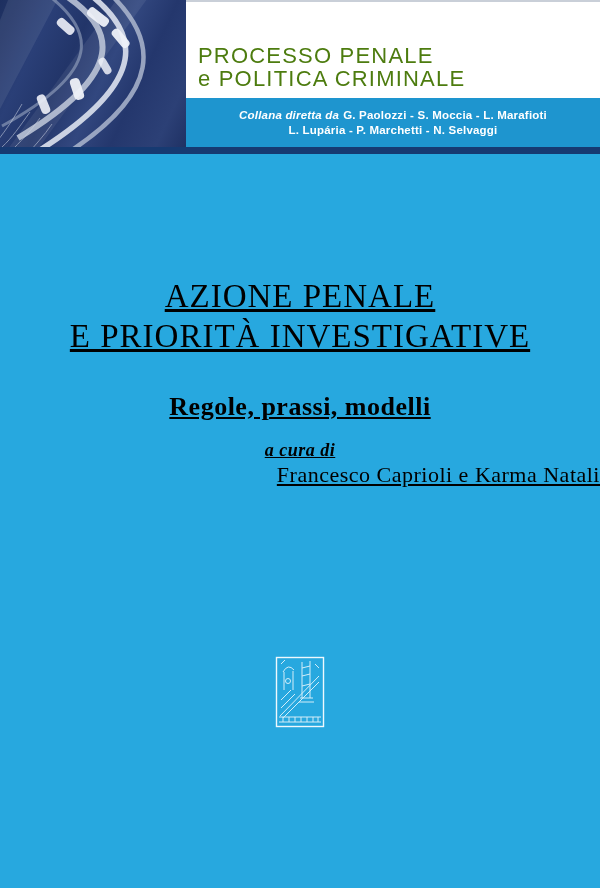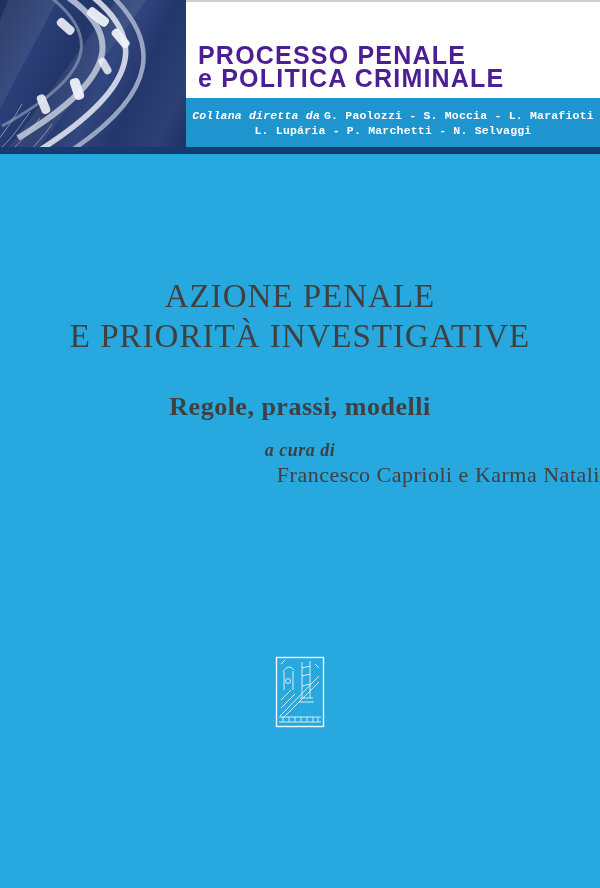--- a/index.html
+++ b/index.html
@@ -27,49 +27,49 @@
   .tassels-block svg { position: absolute; top: 0; left: 0; }
 
   .series-head {
     position: absolute; top: 0; left: 186px; width: 414px; height: 98px;
     background: #ffffff;
     border-top: 2px solid #c9cfd8;
   }
   .series-title {
     position: absolute; left: 12px; top: 42px;
     font-family: "Liberation Sans", sans-serif;
-    font-weight: 700;
-    font-size: 25px;
+    font-weight: 400;
+    font-size: 22px;
     line-height: 23px;
     letter-spacing: 1.2px;
-    color: #4c1d95;
+    color: #4d7c0f;
     white-space: nowrap;
   }
 
   .series-band {
     position: absolute; top: 98px; left: 186px; width: 414px; height: 49px;
     background: #1e95cf;
     color: #ffffff;
-    font-family: Liberation Mono, monospace;
+    font-family: Liberation Sans, sans-serif;
     font-size: 11.5px;
     font-weight: 700;
     line-height: 15px;
     text-align: center;
     padding-top: 10px;
     letter-spacing: 0.2px;
   }
   .series-band .prefix { font-style: italic; margin-right: 0.35em; }
 
   .separator {
     position: absolute; top: 147px; left: 0; width: 600px; height: 7px;
     background: #163a72;
   }
 
   
-  .main-text { position: absolute; left: 0; width: 600px; text-align: center; color: #404040; }
+  .main-text { position: absolute; left: 0; width: 600px; text-align: center; color: #000000; text-decoration: underline; }
 
   .book-title {
     top: 276px;
     font-size: 33px;
     line-height: 40px;
     letter-spacing: 1px;
     font-weight: 400;
   }
   .book-subtitle {
     top: 368px;

